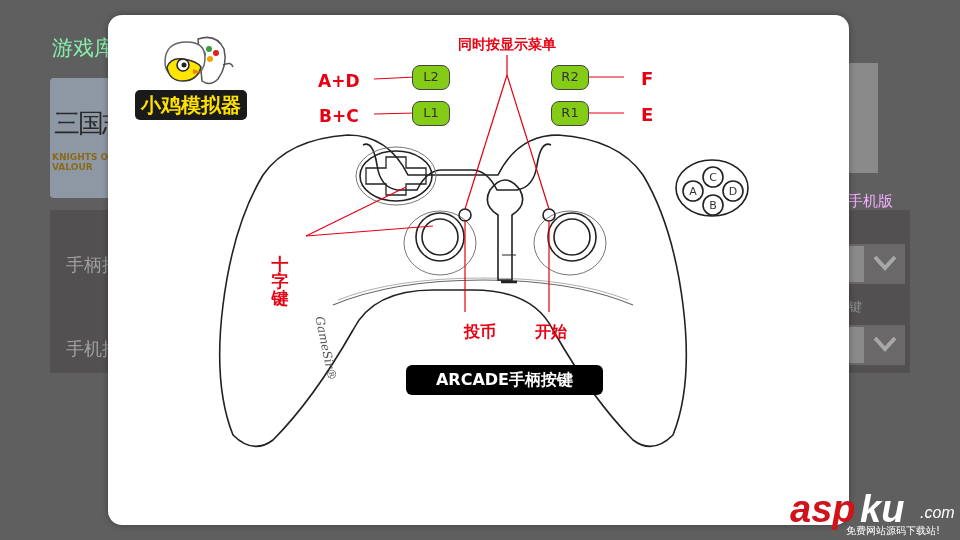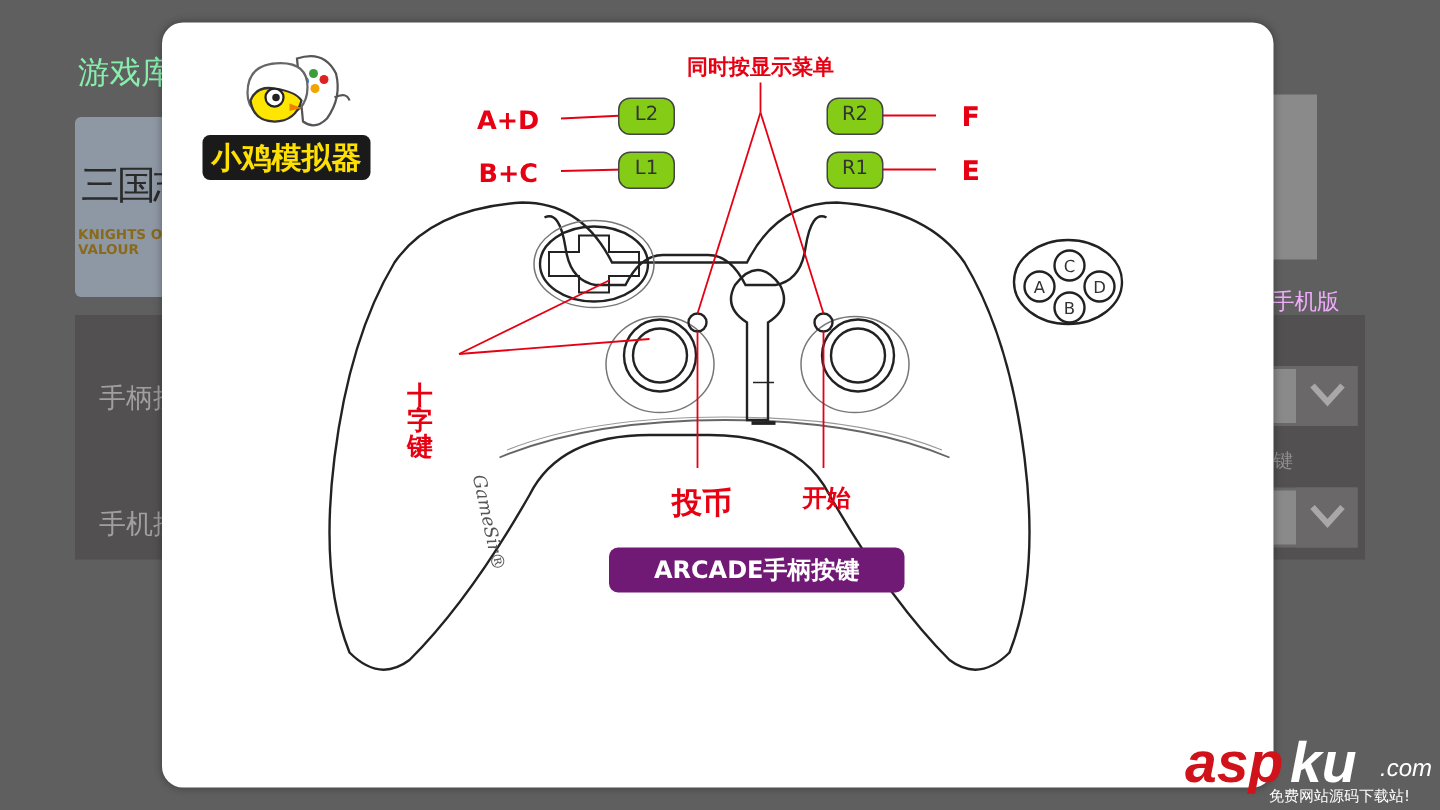--- a/index.html
+++ b/index.html
@@ -31,27 +31,27 @@
                background: #1a1a1a; border-radius: 5px; color: #ffe000; font-size: 20px; font-weight: bold;
                letter-spacing: 0; white-space: nowrap; }
 
   .red { color: #e60012; font-weight: bold; position: absolute; white-space: nowrap; }
   .lbl-top { left: 350px; top: 21px; font-size: 14px; }
   .lbl-ad { left: 210px; top: 56px; font-size: 17px; }
   .lbl-bc { left: 211px; top: 91px; font-size: 17px; }
   .lbl-f  { left: 533px; top: 53px; font-size: 18px; }
   .lbl-e  { left: 533px; top: 89px; font-size: 18px; }
   .lbl-dpad { left: 163px; top: 198px; font-size: 17px; line-height: 17px; width: 18px; text-align: center; white-space: normal; margin-top: 43px; }
-  .lbl-coin { left: 340px; top: 307px; font-size: 20px; }
+  .lbl-coin { left: 356px; top: 307px; font-size: 16px; }
   .lbl-start { left: 427px; top: 307px; font-size: 16px; }
 
   .shoulder { position: absolute; width: 38px; height: 25px; border: 1.5px solid #444; border-radius: 8px;
               font-size: 13px; color: #333; text-align: center; line-height: 22px; background: #84cc16; }
   .arcade-badge { position: absolute; left: 298px; top: 350px; width: 197px; height: 30px;
-                  background: #701a75; border-radius: 6px; color: #fff; font-size: 16px; font-weight: bold;
+                  background: #000000; border-radius: 6px; color: #fff; font-size: 16px; font-weight: bold;
                   text-align: center; line-height: 30px; }
   .gamesir { position: absolute; left: 218px; top: 300px; font-size: 12px; color: #555;
              transform: rotate(78deg); transform-origin: left top; font-family: "DejaVu Serif", serif; font-style: italic; }
   .continue { position: absolute; left: 232px; top: 420px; font-size: 60px; font-weight: bold; color: #a6a6a6; letter-spacing: 4px; }
   svg.pad { position: absolute; left: 0; top: 0; }
 
   
   .wm { position: absolute; left: 790px; top: 488px; width: 170px; height: 52px; }
   .wm-asp { position: absolute; left: 0; top: 0; font-size: 38px; font-weight: bold; font-style: italic; color: #d0121b; font-family: "Liberation Sans", sans-serif; }
   .wm-ku { position: absolute; left: 70px; top: 0; font-size: 38px; font-weight: bold; font-style: italic; color: #ffffff; font-family: "Liberation Sans", sans-serif; }

